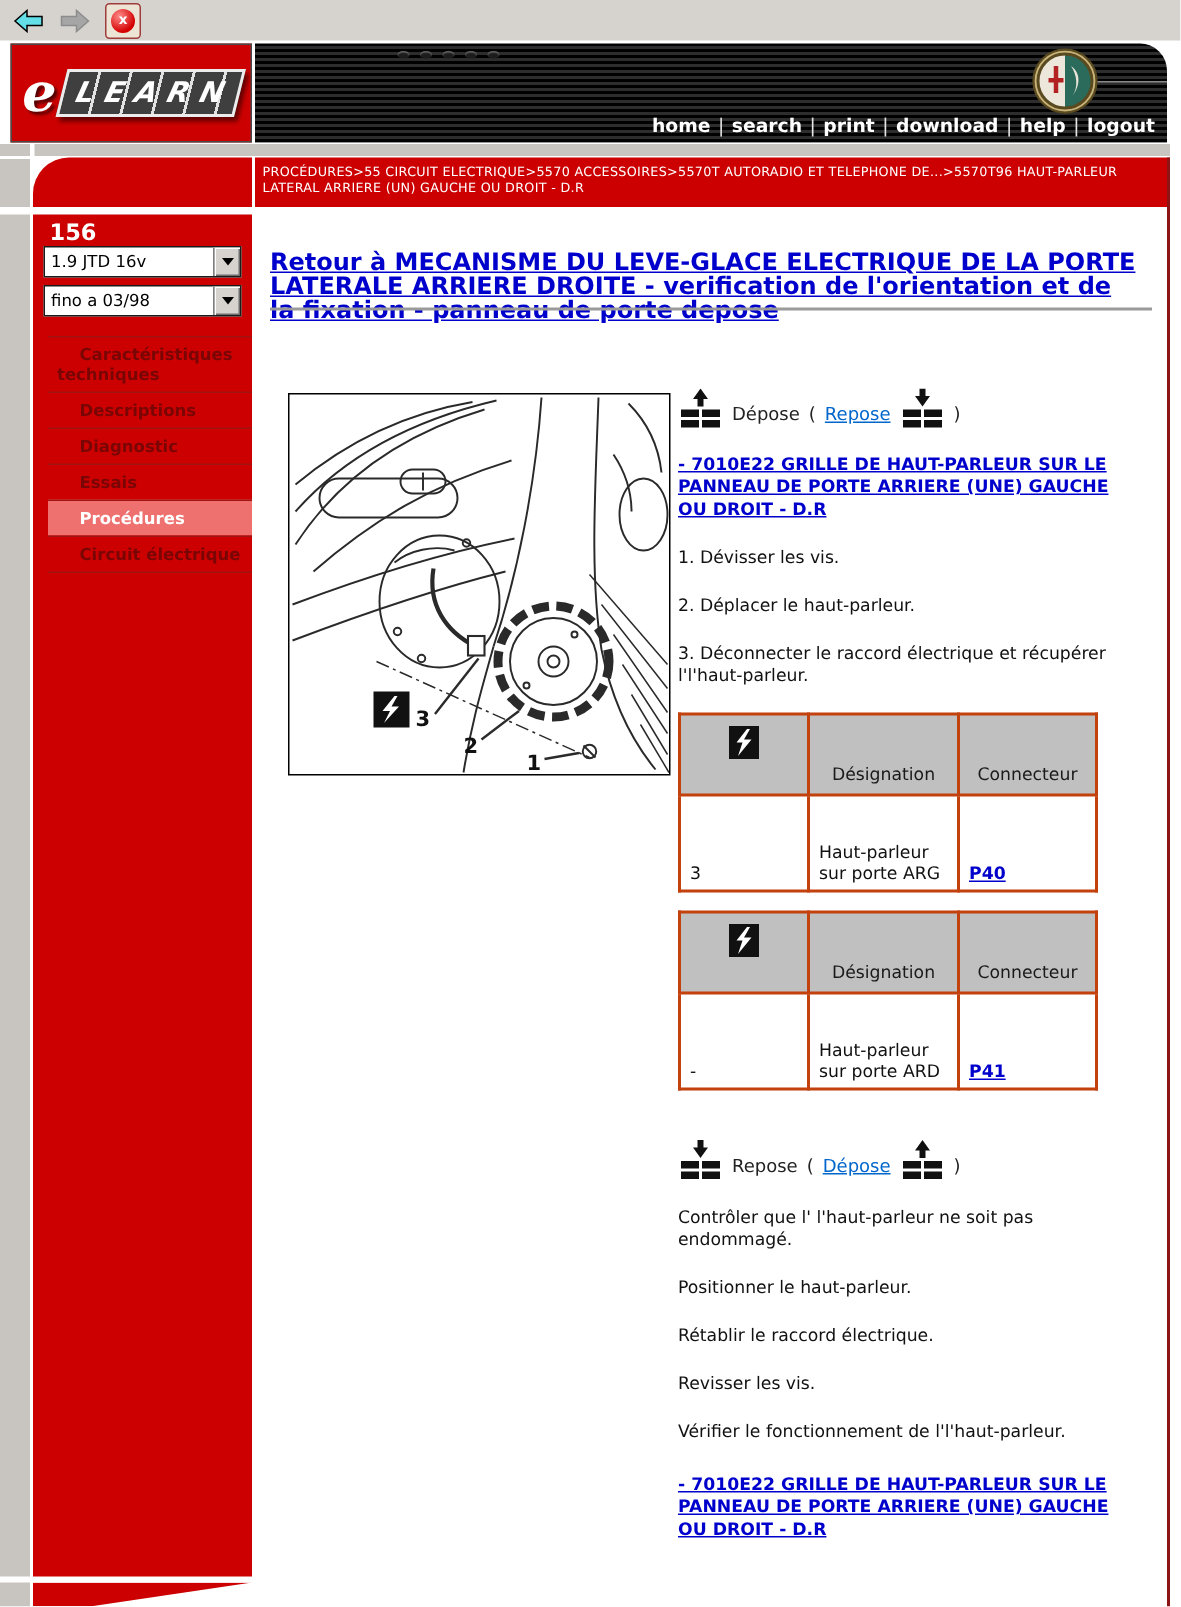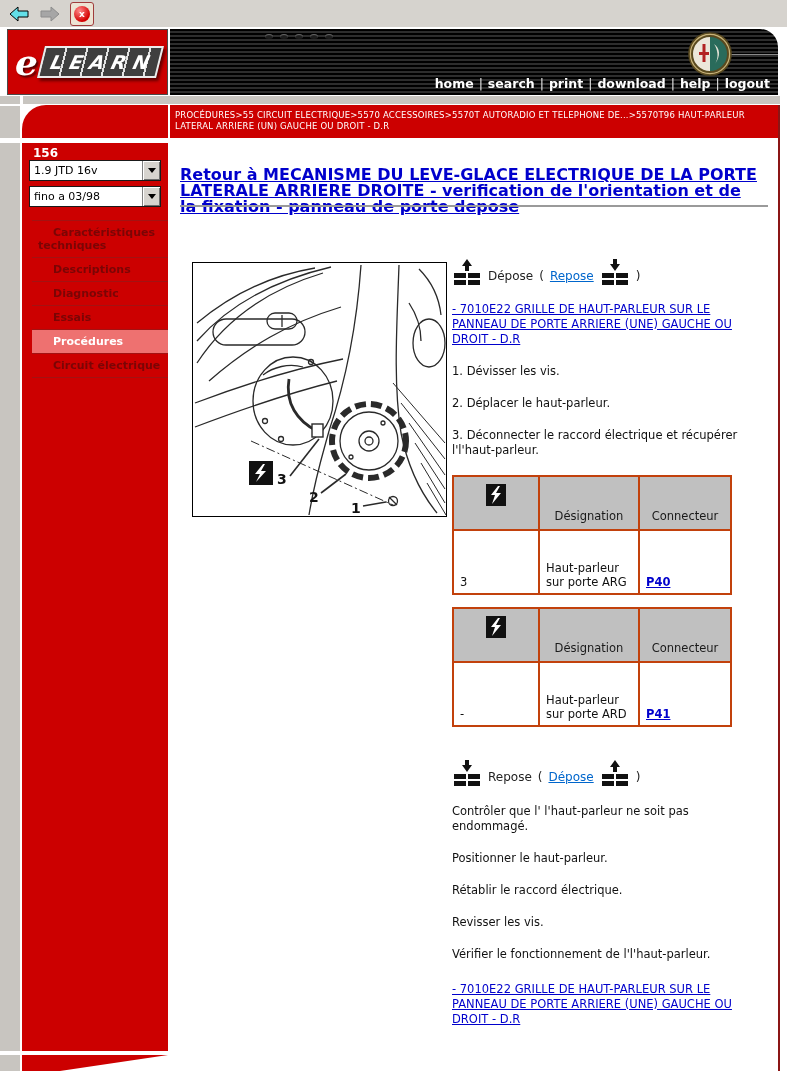--- a/index.html
+++ b/index.html
@@ -37,21 +37,21 @@
   
   .band{position:absolute;background:#c8c5c0;}
   
   .breadcrumb{position:absolute;left:170px;top:105px;width:610px;height:33px;background:#cc0000;
     color:#fff;font-size:8.5px;line-height:11px;padding:5px 0 0 5px;box-sizing:border-box;letter-spacing:.2px;}
   .sidebar-top{position:absolute;left:22px;top:105px;width:146px;height:33px;background:#cc0000;
     border-top-left-radius:24px;}
   .right-border{position:absolute;left:778px;top:105px;width:2px;height:966px;background:#8b1515;}
   
   .sidebar{position:absolute;left:22px;top:143px;width:146px;height:908px;background:#cc0000;box-sizing:border-box;}
-  .model{color:#fff;font-weight:bold;font-size:12px;padding:3px 0 0 11px;}
+  .model{color:#fff;font-weight:bold;font-size:15px;padding:3px 0 0 11px;}
   .dropdown{width:132px;height:21px;background:#fff;border:1px solid #1a1a1a;margin:0 0 5px 7px;
     display:flex;box-sizing:border-box;cursor:pointer;}
   .dropdown:first-of-type{margin-top:25px;}
   .dd-text{flex:1;font-size:11px;color:#000;padding:3px 0 0 4px;white-space:nowrap;overflow:hidden;}
   .dd-btn{width:17px;background:#d6d3ce;border-left:1px solid #808080;
     box-shadow:inset 1px 1px 0 #fff,inset -1px -1px 0 #6e6e6e;
     display:flex;align-items:center;justify-content:center;}
   .dd-btn::after{content:"";width:0;height:0;border-left:4px solid transparent;border-right:4px solid transparent;
     border-top:5px solid #000;}
   .menu{margin-top:13px;}
@@ -63,21 +63,21 @@
     clip-path:polygon(0 0,100% 0,26% 100%,0 100%);}
   
   .backlink{position:absolute;left:180px;top:167px;width:580px;font-weight:bold;font-size:16px;
     line-height:16px;color:#0000cc;text-decoration:underline;cursor:pointer;}
   .hrule{position:absolute;left:180px;top:205px;width:588px;height:2px;background:#9a9a9a;}
   .figure{position:absolute;left:192px;top:262px;width:253px;height:253px;border:1px solid #000;background:#fff;}
   .rightcol{position:absolute;left:452px;top:250px;width:300px;font-size:11.5px;color:#111;}
   .action-row{display:flex;align-items:flex-end;gap:6px;height:36px;font-size:12px;color:#222;}
   .action-row .lbl{padding-bottom:3px;white-space:nowrap;}
   .action-row a{color:#0066cc;text-decoration:underline;cursor:pointer;padding-bottom:3px;}
-  .proc-link{margin-top:16px;font-weight:normal;font-size:11.5px;line-height:15px;color:#0000cc;
+  .proc-link{margin-top:16px;font-weight:bold;font-size:11.5px;line-height:15px;color:#0000cc;
     text-decoration:underline;width:288px;cursor:pointer;}
   .step,.para{margin:17px 0 0 0;line-height:15px;width:294px;}
   .conn-table{border-collapse:collapse;margin-top:17px;}
   .conn-table td{border:2px solid #c2410c;font-size:11.5px;box-sizing:border-box;}
   .th-icon{background:#c0c0c0;width:86px;vertical-align:top;text-align:center;padding-top:7px;height:54px;}
   .th-lbl{background:#c0c0c0;vertical-align:bottom;text-align:center;padding:0 6px 6px;color:#1a1a1a;}
   .td-ref{width:86px;vertical-align:bottom;padding:4px 6px;height:64px;}
   .td-des{width:100px;vertical-align:bottom;padding:4px 6px;line-height:14px;border-radius:28px;}
   .td-con{width:92px;vertical-align:bottom;padding:4px 6px;}
   .td-con a{color:#0000cc;font-weight:bold;text-decoration:underline;cursor:pointer;}

